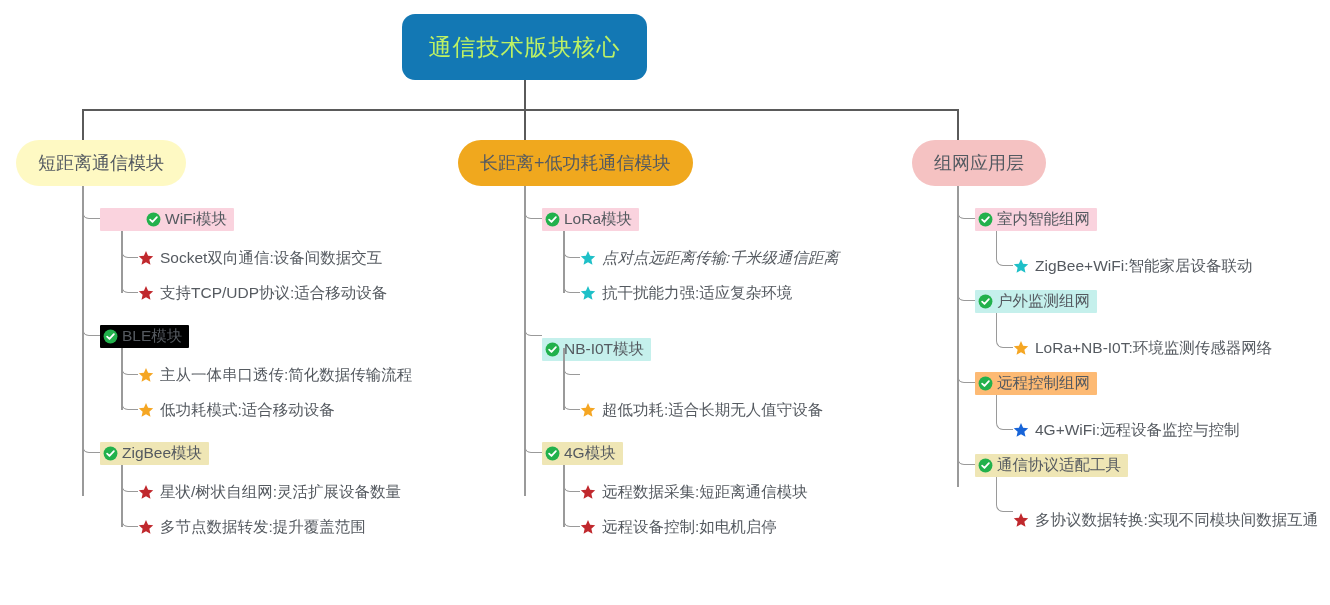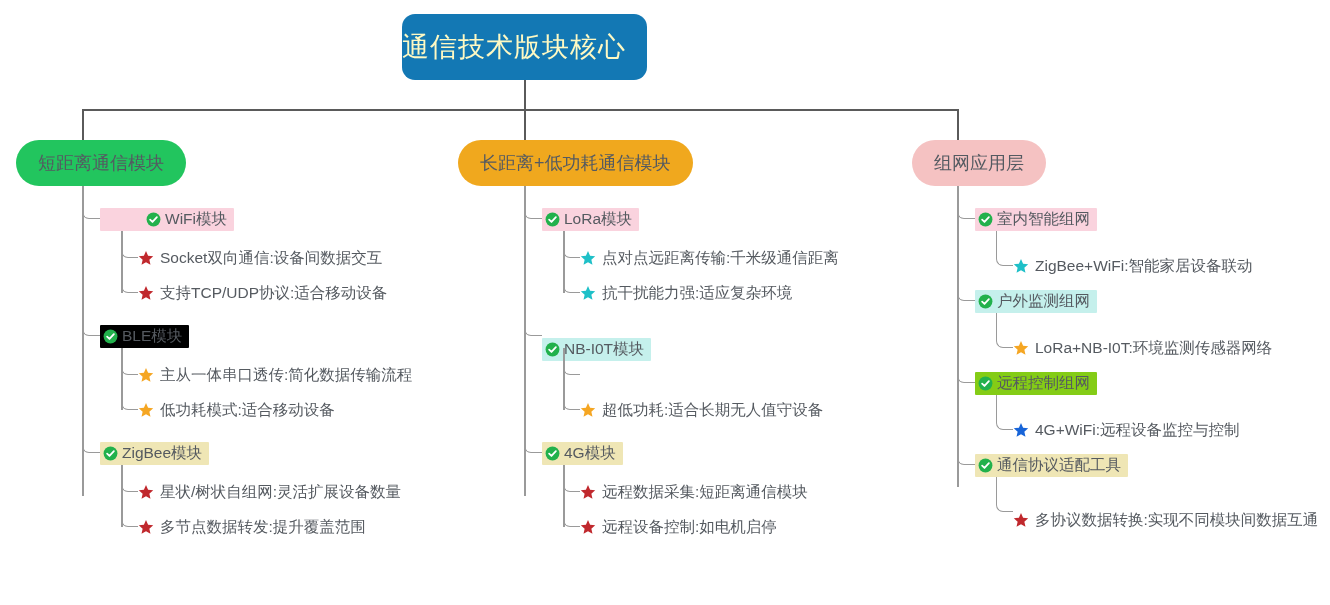--- a/index.html
+++ b/index.html
@@ -17,23 +17,23 @@
 
   #canvas { position: absolute; inset: 0; }
 
   
   .root-node {
     position: absolute;
     left: 402px; top: 14px;
     width: 245px; height: 66px;
     background: #1378b4;
     border-radius: 13px;
-    display: flex; align-items: center; justify-content: flex-start;
-    color: #fef9c3;
-    font-size: 27px;
+    display: flex; align-items: center; justify-content: center;
+    color: #bef264;
+    font-size: 23px;
     letter-spacing: 1px;
     white-space: nowrap;
   }
 
   
   .line { position: absolute; background: #5a5a5a; }
   .v-root { left: 524px; top: 80px; width: 2px; height: 30px; }
   .h-root { left: 82px; top: 109px; width: 877px; height: 2px; }
   .drop { position: absolute; width: 2px; background: #5a5a5a; top: 110px; height: 37px; }
 
@@ -109,21 +109,21 @@
     <span>通信技术版块核心</span>
   </div>
 
   <div class="line v-root"></div>
   <div class="line h-root"></div>
   <div class="drop" style="left:82px"></div>
   <div class="drop" style="left:524px"></div>
   <div class="drop" style="left:957px"></div>
 
   <div class="branch" id="b1" style="left:16px;">
-    <div class="branch-head" style="background:#22c55e;">
+    <div class="branch-head" style="background:#fef9c3;">
       <span>短距离通信模块</span>
     </div>
     <div class="trunk" style="left:66px; top:46px; height:310px;"></div>
 
     
     <div class="elbow" style="left:66px; top:46px; width:18px; height:33px;"></div>
     <div class="l2" style="left:84px; top:68px; background:#fad3de;padding-left:46px;">
       <svg class="chk" width="15" height="15" viewBox="0 0 16 16">
         <circle cx="8" cy="8" r="7.4" fill="#22b14c"></circle>
         <path d="M4.4 8.2 L6.9 10.6 L11.6 5.5" fill="none" stroke="#fff" stroke-width="1.9" stroke-linecap="round" stroke-linejoin="round"></path>
@@ -207,21 +207,21 @@
     <div class="elbow" style="left:66px; top:46px; width:18px; height:33px;"></div>
     <div class="l2" style="left:84px; top:68px; background:#fad3de;">
       <svg class="chk" width="15" height="15" viewBox="0 0 16 16">
         <circle cx="8" cy="8" r="7.4" fill="#22b14c"></circle>
         <path d="M4.4 8.2 L6.9 10.6 L11.6 5.5" fill="none" stroke="#fff" stroke-width="1.9" stroke-linecap="round" stroke-linejoin="round"></path>
       </svg>
       <span>LoRa模块</span>
     </div>
     <div class="trunk" style="left:105px; top:91px; height:62px; background:#9a9a9a;"></div>
     <div class="elbow3" style="left:105px; top:91px; width:17px; height:27px;"></div>
-    <div class="l3" style="left:122px; top:107px;">
+    <div class="l3" style="left:122px; top:107px;font-style:italic;">
       <svg class="star" width="16" height="16" viewBox="0 0 20 20">
         <polygon points="10,1.2 12.6,7.1 19,7.8 14.2,12.1 15.6,18.4 10,15.2 4.4,18.4 5.8,12.1 1,7.8 7.4,7.1" fill="#1fc0c8"></polygon>
       </svg>
       <span>点对点远距离传输:千米级通信距离</span>
     </div>
     <div class="elbow3" style="left:105px; top:118px; width:17px; height:35px;"></div>
     <div class="l3" style="left:122px; top:142px;">
       <svg class="star" width="16" height="16" viewBox="0 0 20 20">
         <polygon points="10,1.2 12.6,7.1 19,7.8 14.2,12.1 15.6,18.4 10,15.2 4.4,18.4 5.8,12.1 1,7.8 7.4,7.1" fill="#1fc0c8"></polygon>
       </svg>
@@ -308,21 +308,21 @@
     <div class="elbow3" style="left:84px; top:173px; width:17px; height:35px;"></div>
     <div class="l3" style="left:101px; top:197px;">
       <svg class="star" width="16" height="16" viewBox="0 0 20 20">
         <polygon points="10,1.2 12.6,7.1 19,7.8 14.2,12.1 15.6,18.4 10,15.2 4.4,18.4 5.8,12.1 1,7.8 7.4,7.1" fill="#f5a623"></polygon>
       </svg>
       <span>LoRa+NB-I0T:环境监测传感器网络</span>
     </div>
 
     
     <div class="elbow" style="left:45px; top:161px; width:18px; height:82px;"></div>
-    <div class="l2" style="left:63px; top:232px; background:#84cc16;">
+    <div class="l2" style="left:63px; top:232px; background:#fdba74;">
       <svg class="chk" width="15" height="15" viewBox="0 0 16 16">
         <circle cx="8" cy="8" r="7.4" fill="#22b14c"></circle>
         <path d="M4.4 8.2 L6.9 10.6 L11.6 5.5" fill="none" stroke="#fff" stroke-width="1.9" stroke-linecap="round" stroke-linejoin="round"></path>
       </svg>
       <span>远程控制组网</span>
     </div>
     <div class="elbow3" style="left:84px; top:255px; width:17px; height:35px;"></div>
     <div class="l3" style="left:101px; top:279px;">
       <svg class="star" width="16" height="16" viewBox="0 0 20 20">
         <polygon points="10,1.2 12.6,7.1 19,7.8 14.2,12.1 15.6,18.4 10,15.2 4.4,18.4 5.8,12.1 1,7.8 7.4,7.1" fill="#1764d8"></polygon>

